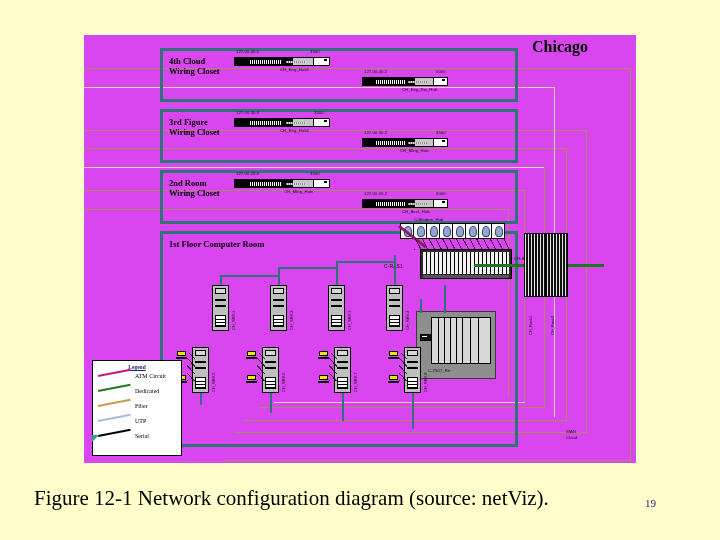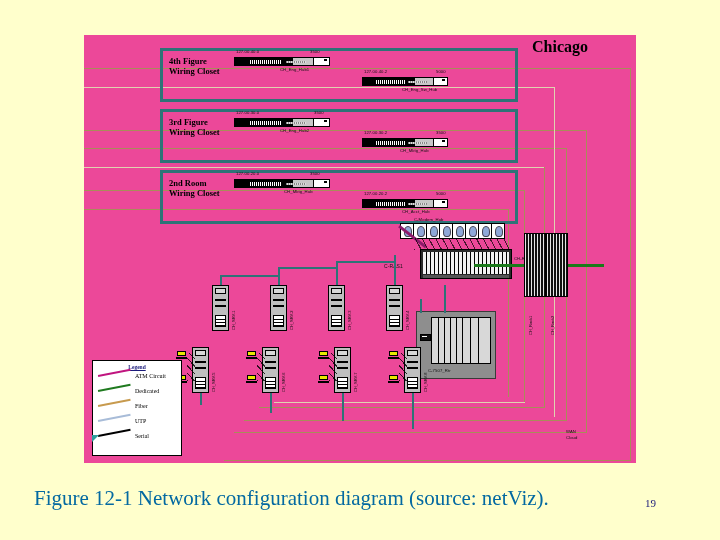--- a/index.html
+++ b/index.html
@@ -7,21 +7,21 @@
     width:720px;height:540px;overflow:hidden;
     background:#ffffcc;
     font-family:"Liberation Sans",sans-serif;
     position:relative;
   }
   #slide{position:absolute;inset:0;background:#ffffcc;}
 
   
   #canvas{
     position:absolute;left:84px;top:35px;width:552px;height:428px;
-    background:#ec4899;overflow:hidden;
+    background:#d946ef;overflow:hidden;
   }
 
   
   .abs{position:absolute;}
   .tiny{font-family:"Liberation Sans",sans-serif;font-size:4.2px;color:#111;white-space:nowrap;letter-spacing:.1px;}
   .vtiny{font-family:"Liberation Sans",sans-serif;font-size:4px;color:#111;white-space:nowrap;
         transform-origin:0 0;transform:rotate(-90deg);}
 
   
   .floorbox{position:absolute;border:3px solid #2e7377;background:transparent;}
@@ -85,21 +85,21 @@
   #legend{position:absolute;left:8px;top:325px;width:88px;height:94px;background:#fff;border:1px solid #000;}
   #legend .ttl{font-family:"Liberation Serif",serif;font-size:5.5px;font-weight:bold;
         text-decoration:underline;color:#1a1a7a;text-align:center;margin-top:3px;}
   #legend .row{position:relative;height:15px;}
   #legend .row .swatch{position:absolute;left:5px;top:5px;width:30px;height:6px;}
   #legend .row .swatch s{display:block;width:33px;height:1.6px;transform:rotate(-11deg);transform-origin:0 50%;}
   #legend .row .lbl{position:absolute;left:42px;top:3px;font-family:"Liberation Serif",serif;font-size:6px;color:#000;}
 
   
   #caption{position:absolute;left:34px;top:486px;
-        font-family:"Liberation Serif",serif;font-size:21px;color:#0369a1;white-space:nowrap;}
+        font-family:"Liberation Serif",serif;font-size:21px;color:#000000;white-space:nowrap;}
   #pagenum{position:absolute;left:645px;top:497px;
         font-family:"Liberation Serif",serif;font-size:11px;color:#1a1a7a;}
   #chicago{position:absolute;left:448px;top:3px;
         font-family:"Liberation Serif",serif;font-size:16px;font-weight:bold;color:#000;}
 </style>
 </head>
 <body>
 
 <div id="slide">
 
@@ -124,21 +124,21 @@
     <div class="ln abs" style="left:470px;top:52px;width:1px;height:330px;background:#e0d3b0;"></div>
 
     <div class="ln abs" style="left:140px;top:425px;width:407px;height:1px;"></div>
     <div class="ln abs" style="left:150px;top:397px;width:353px;height:1px;"></div>
     <div class="ln abs" style="left:160px;top:385px;width:323px;height:1px;"></div>
     <div class="ln abs" style="left:175px;top:372px;width:286px;height:1px;"></div>
     <div class="ln abs" style="left:190px;top:367px;width:251px;height:1px;background:#e0d3b0;"></div>
 
     <div class="floorbox" style="left:76px;top:13px;width:352px;height:48px;">
       <div class="floorlabel abs" style="left:6px;top:5px;">
-        <span>4th Figure</span><br>
+        <span>4th Cloud</span><br>
         <span>Wiring Closet</span>
       </div>
     </div>
     <span class="tiny abs" style="left:152px;top:14px;">127.00.40.0</span>
     <span class="tiny abs" style="left:226px;top:14px;">3500</span>
     <div class="sw" style="left:150px;top:22px;width:96px;">
       <div class="dark"></div>
         <div class="ports"></div>
         <div class="ports2"></div>
       <div class="tab"></div>
@@ -206,20 +206,25 @@
     <span class="tiny abs" style="left:352px;top:156px;">5000</span>
     <div class="sw" style="left:278px;top:164px;width:86px;">
       <div class="dark"></div>
         <div class="ports"></div>
         <div class="ports2"></div>
       <div class="tab"></div>
         <div class="tabdot"></div>
     </div>
     <span class="tiny abs" style="left:318px;top:174px;">CH_Acct_Hub</span>
 
+    <div class="floorbox" style="left:76px;top:196px;width:352px;height:210px;">
+      <div class="floorlabel abs" style="left:6px;top:5px;">
+        <span>1st Floor Computer Room</span>
+      </div>
+    </div>
 
     <span class="tiny abs" style="left:330px;top:182px;">C-Modem_Hub</span>
     <div class="modembank" style="left:316px;top:188px;">
       <div class="cell">
           <b></b>
         </div>
       <div class="cell">
           <b></b>
         </div>
       <div class="cell">

